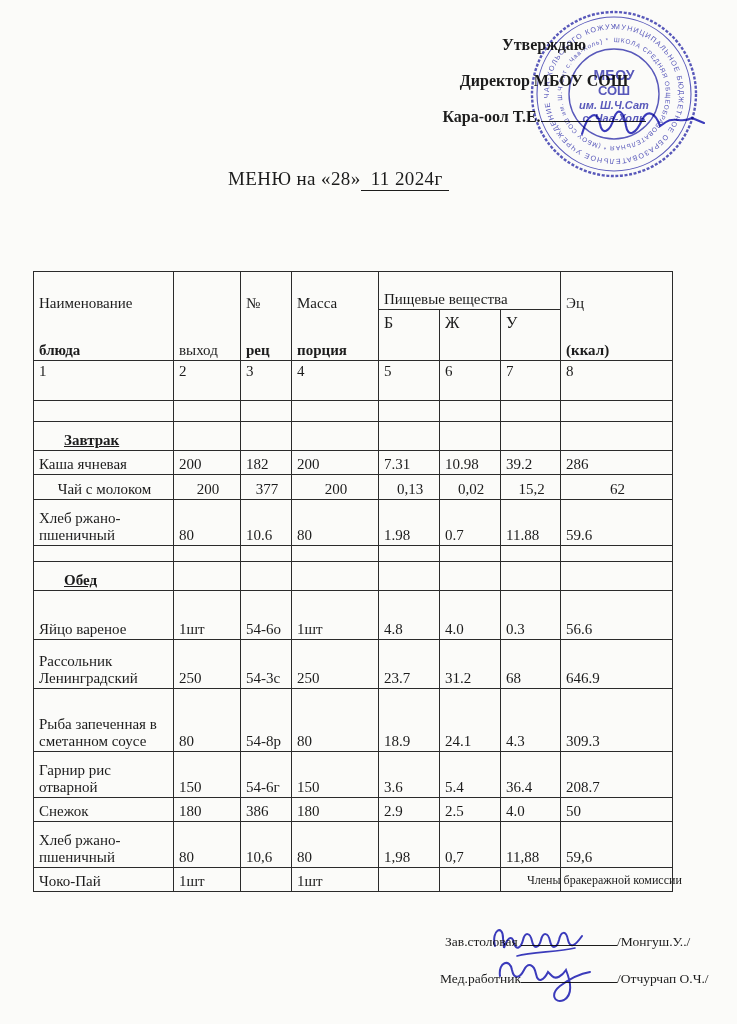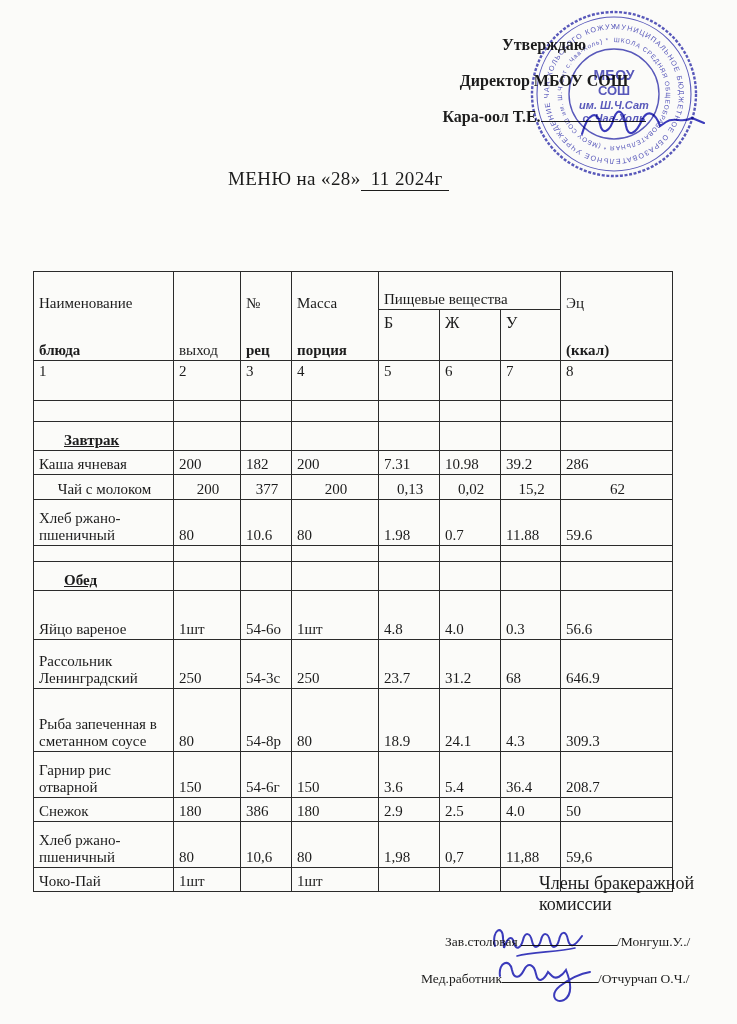--- a/index.html
+++ b/index.html
@@ -54,25 +54,25 @@
   tr.gap2 td{height:12px;}
   tr.section td{height:25px;font-weight:bold;text-decoration:underline;}
   tr.section td:first-child{padding-left:30px;}
   tr.h21 td{height:20px;}
   tr.h22 td{height:21px;text-align:center;}
   tr.h43 td{height:42px;}
   tr.h46 td{height:45px;}
   tr.h60 td{height:59px;}
 
   
-  .commission{position:absolute;left:527px;top:873px;font-size:18px;z-index:3;margin-left:12px;}
+  .commission{position:absolute;left:527px;top:873px;font-size:12px;z-index:3;}
   .sig-row{position:absolute;font-size:13.5px;z-index:3;white-space:nowrap;}
   .sig-row .line{display:inline-block;width:96px;border-bottom:1.3px solid #1c1c1c;height:11px;}
   .row-cook{left:445px;top:934px;}
-  .row-med{left:421px;top:971px;}
+  .row-med{left:440px;top:971px;}
   .pen{position:absolute;z-index:5;mix-blend-mode:multiply;}
   .pen-cook{left:487px;top:918px;}
   .pen-med{left:492px;top:952px;}
 </style>
 </head>
 <body>
 
 <div class="page">
 
   <div class="approval">

